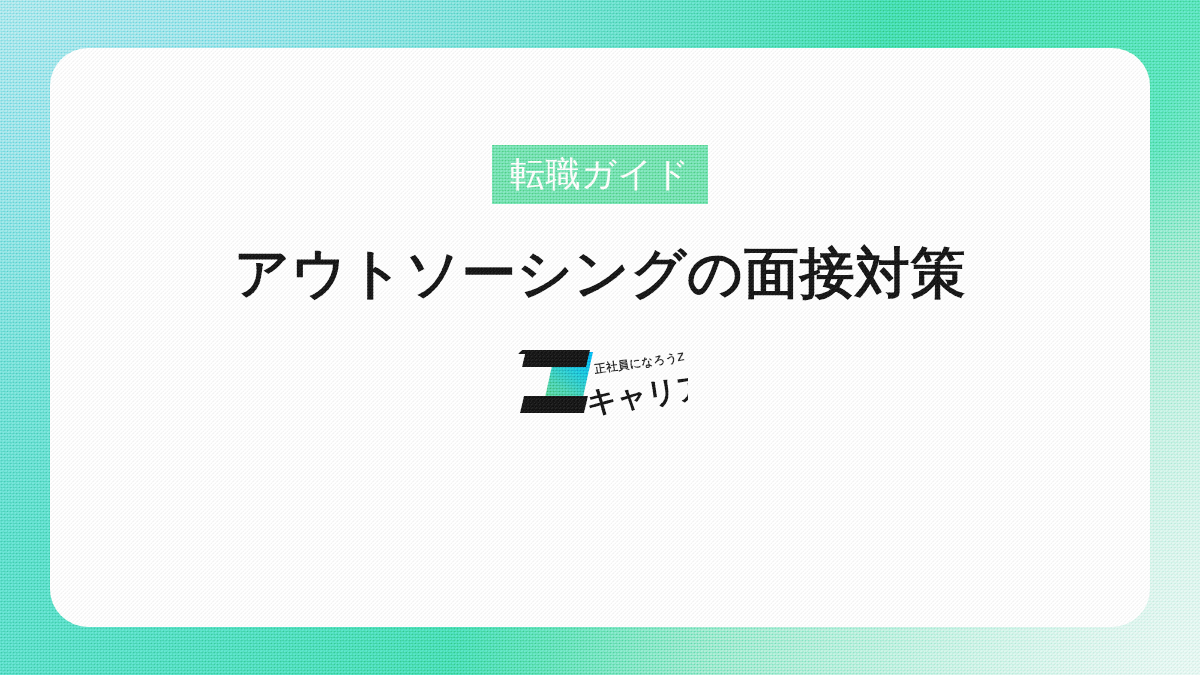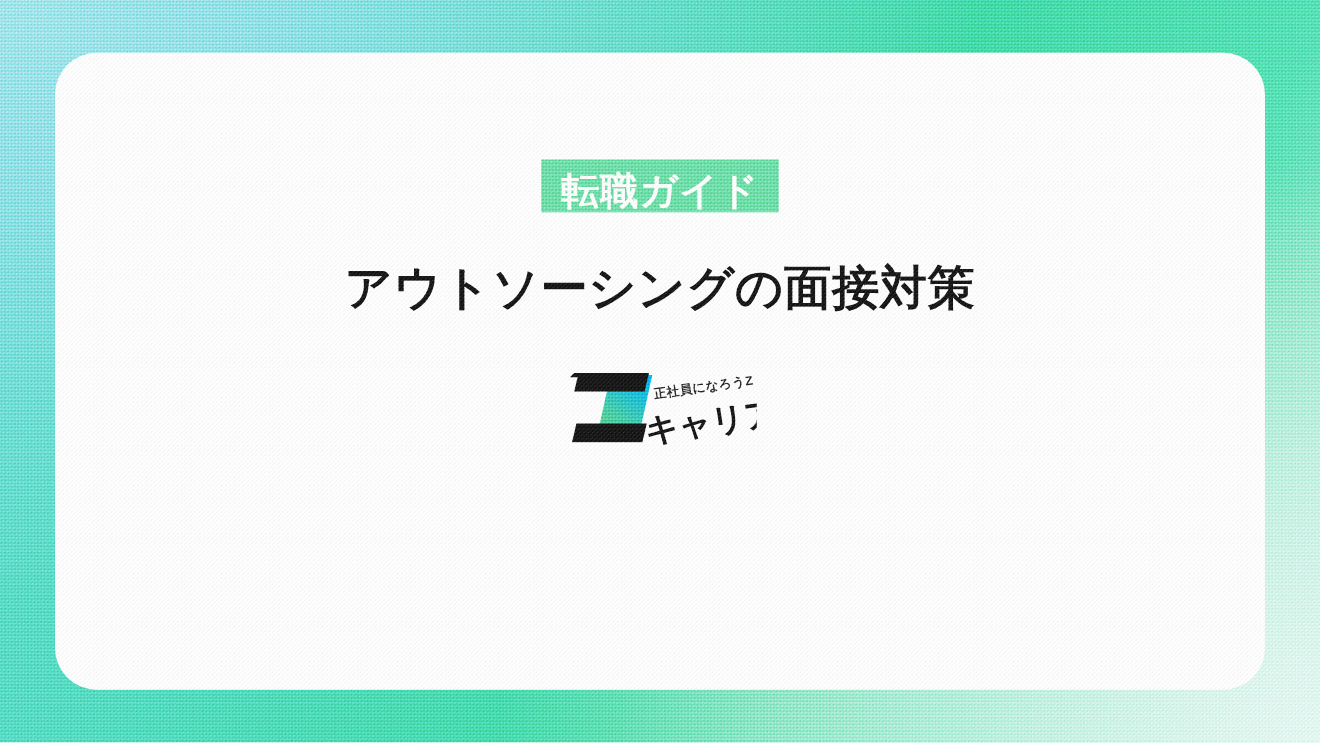--- a/index.html
+++ b/index.html
@@ -55,32 +55,32 @@
     flex-direction:column;
     align-items:center;
   }
 
   
   .badge {
     margin-top:97px;
     background:#5fdb9b;
     color:#ffffff;
     font-size:35px;
-    font-weight:bold;
+    font-weight:normal;
     line-height:1;
     letter-spacing:0.5px;
-    padding:11px 18px 2px 18px;
+    padding:11px 18px 13px 18px;
   }
 
   
   .title {
     margin-top:30px;
     text-align:center;
     color:#111111;
-    font-size:43px;
+    font-size:55px;
     font-weight:bold;
     line-height:78px;
     letter-spacing:0.5px;
     white-space:nowrap;
   }
   .title .line { display:block; }
 
   
   .logo {
     margin-top:35px;

